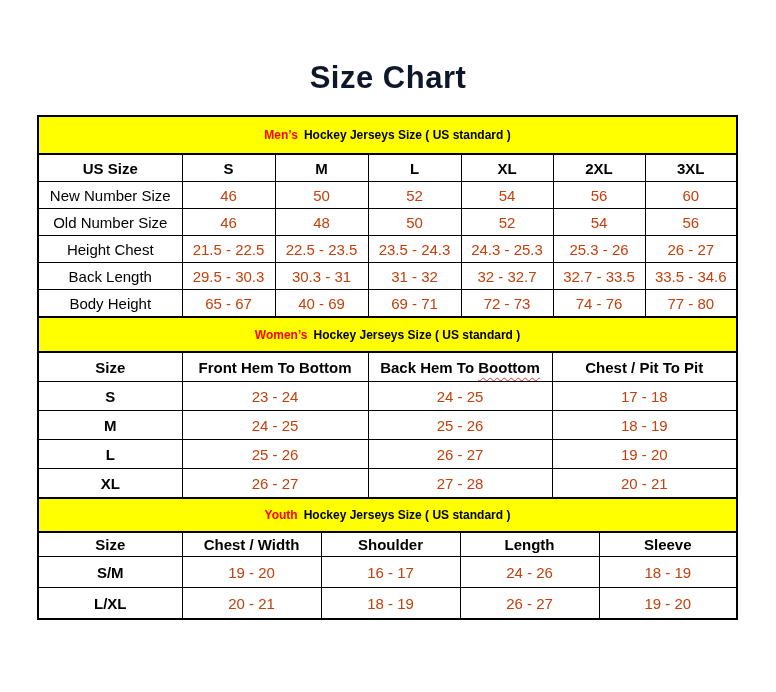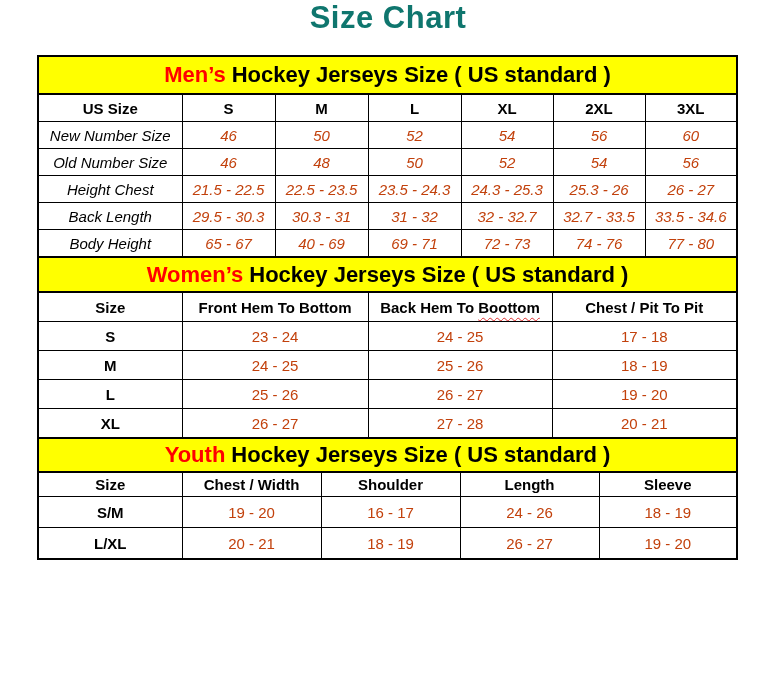--- a/index.html
+++ b/index.html
@@ -2,49 +2,49 @@
 <html><head>
 <meta charset="utf-8">
 <style>
   html,body{margin:0;padding:0;}
   body{
     width:776px;height:692px;background:#ffffff;
     font-family:"Liberation Sans",sans-serif;color:#000;
     overflow:hidden;
   }
   .page-title{
-    margin:0;text-align:center;
-    font-size:31px;font-weight:700;color:#0f766e;letter-spacing:.5px;
+    margin:0;padding-top:60px;text-align:center;
+    font-size:31px;font-weight:700;color:#0f172a;letter-spacing:.5px;
   }
   .chart-wrap{margin:19px 0 0 37px;}
   table.sec{
     border-collapse:collapse;table-layout:fixed;width:699px;
     border:2px solid #000;
   }
   table.sec + table.sec{margin-top:-2px;border-radius:18px;}
   .sec td,.sec th{
     border:1px solid #000;text-align:center;vertical-align:middle;
     padding:0 2px;overflow:hidden;white-space:nowrap;
   }
   td.banner{
-    background:#ffff00;font-weight:700;font-size:22px;
+    background:#ffff00;font-weight:700;font-size:12px;
     border:2px solid #000;
   }
   .sec-mens  td.banner{height:36px;}
   .sec-womens td.banner{height:33px;}
   .sec-youth td.banner{height:32px;margin-left:48px;}
   .banner .kw{color:#ff0000;margin-right:6px;}
   .sec th{font-size:15px;font-weight:700;}
   .sec-mens  th{height:26px;}
   .sec-womens th{height:28px;}
   .sec-youth th{height:23px;}
   .sec td.lbl{font-size:15px;font-weight:400;}
   .sec td.lblb{font-size:15px;font-weight:700;}
   .sec td.val{font-size:15px;font-weight:400;color:#c2410c;}
-  .sec-mens  tr.datarow td{height:26px;font-style:italic;}
+  .sec-mens  tr.datarow td{height:26px;}
   .sec-womens tr.datarow td{height:28px;}
   .sec-youth tr.datarow td{height:30px;}
   .misspell{
     text-decoration-line:underline;
     text-decoration-style:wavy;
     text-decoration-color:#e03131;
     text-decoration-thickness:1px;
     text-underline-offset:4px;
   }
 </style>

